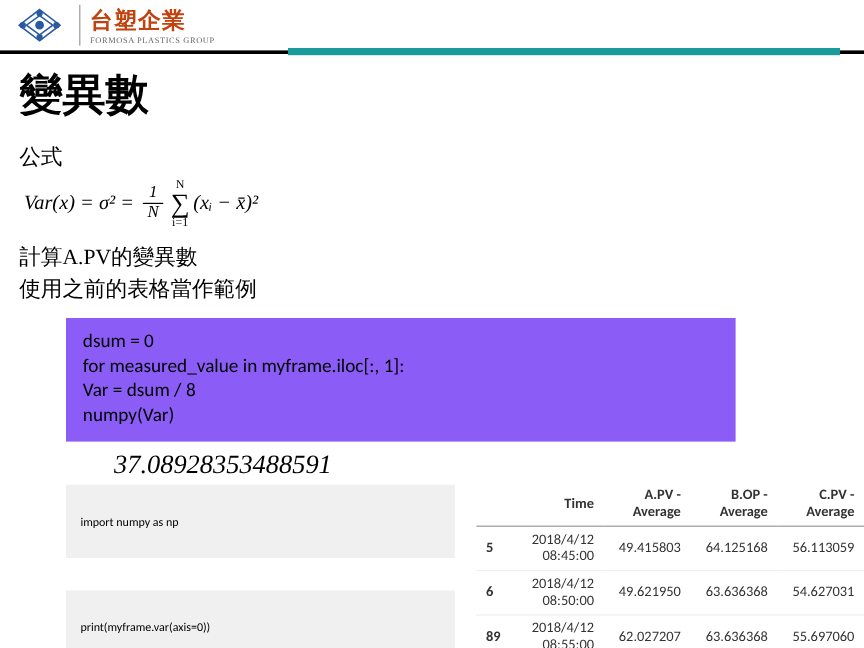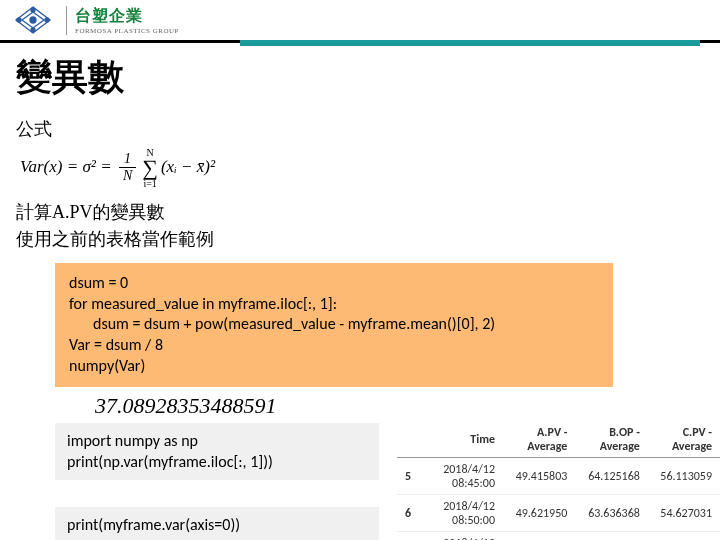--- a/index.html
+++ b/index.html
@@ -1,37 +1,37 @@
 <!DOCTYPE html>
 <html><head>
 <meta charset="utf-8">
 <style>
 body{margin:0;font-family:"Microsoft JhengHei","PMingLiU",serif;background:#fff;color:#000;width:720px;height:540px;overflow:hidden;position:relative}
 .hdr{display:flex;align-items:center;padding:4px 8px;border-bottom:3px solid #000}
 .logo1{width:50px;height:32px;display:flex;align-items:center;justify-content:center}
 .logo2{display:flex;flex-direction:column;margin-left:8px;border-left:1px solid #999;padding-left:8px}
-.logo2-text{font-size:16px;font-weight:bold;letter-spacing:1px;color:#15803d}
+.logo2-text{font-size:19px;font-weight:bold;letter-spacing:1px;color:#c2410c}
 .logo2-sub{font-size:7px;color:#666;letter-spacing:0.5px}
 .accent{position:absolute;top:40px;right:20px;width:460px;height:6px;background:#1a9b9b}
 .title{font-size:36px;font-weight:bold;font-family:"DFKai-SB","KaiTi",serif;margin:10px 0 0 16px}
 .sec{margin-left:16px;font-family:"DFKai-SB","KaiTi","PMingLiU",serif;font-size:18px}
 .formula-lbl{margin-top:15px}
 .formula-img{margin:6px 0 6px 20px;font-family:"Times New Roman",serif;font-size:17px;font-style:italic}
 .formula-img .frac{display:inline-block;text-align:center;vertical-align:middle;margin:0 3px}
 .formula-img .num{display:block;border-bottom:1px solid #000;padding:0 4px;font-size:14px}
 .formula-img .den{display:block;padding:0 4px;font-size:14px}
 .formula-img .sum{display:inline-flex;flex-direction:column;align-items:center;vertical-align:middle;margin:0 3px;font-style:normal}
 .formula-img .sum .ab{font-size:10px}
 .formula-img .sum .sym{font-size:22px;line-height:0.9}
 .desc{margin-top:10px;line-height:1.5}
-.code-box{margin:10px 0 0 55px;width:530px;background:#fdba74;padding:10px 14px;font-family:Calibri,Lucida,Arial,sans-serif;font-size:16px;line-height:1.3}
+.code-box{margin:10px 0 0 55px;width:530px;background:#8b5cf6;padding:10px 14px;font-family:Calibri,Lucida,Arial,sans-serif;font-size:16px;line-height:1.3}
 .code-box .indent{display:inline-block;width:24px}
 .output{margin:6px 0 2px 95px;font-family:"DFKai-SB","KaiTi",serif;font-style:italic;font-size:22px}
 .row2{display:flex;align-items:flex-start;margin-left:55px}
-.code-box2{width:300px;background:#f0f0f0;padding:8px 12px;font-family:Calibri,Lucida,Arial,sans-serif;font-size:16px;line-height:1.3;margin-top:2px}
+.code-box2{width:300px;background:#f0f0f0;padding:24px 12px;font-family:Calibri,Lucida,Arial,sans-serif;font-size:10px;line-height:1.3;margin-top:2px}
 .gap{height:25px}
 .tbl{margin-left:18px;font-family:Calibri,Arial,sans-serif;font-size:12px;color:#333;border-collapse:collapse}
 .tbl th,.tbl td{padding:4px 8px;text-align:right}
 .tbl th{font-weight:bold;border-bottom:1px solid #999}
 .tbl td:first-child,.tbl th:first-child{font-weight:bold;text-align:left}
 .tbl tr{border-bottom:1px solid #eee}
 </style>
 </head>
 <body>
 
@@ -69,32 +69,30 @@
 </div>
 
 <div class="sec desc">
   <div>計算A.PV的變異數</div>
   <div>使用之前的表格當作範例</div>
 </div>
 
 <div class="code-box">
   <div>dsum = 0</div>
   <div>for measured_value in myframe.iloc[:, 1]:</div>
-  <div><span class="indent"></span><span>dsum = dsum + pow(measured_value - myframe.mean()[0], 2)</span></div>
   <div>Var = dsum / 8</div>
   <div>numpy(Var)</div>
 </div>
 
 <div class="output">37.08928353488591</div>
 
 <div class="row2">
   <div>
     <div class="code-box2">
       <div>import numpy as np</div>
-      <div>print(np.var(myframe.iloc[:, 1]))</div>
     </div>
     <div class="gap"></div>
     <div class="code-box2">
       <div>print(myframe.var(axis=0))</div>
     </div>
   </div>
   <table class="tbl">
     <thead>
         <tr>
       <th></th>

